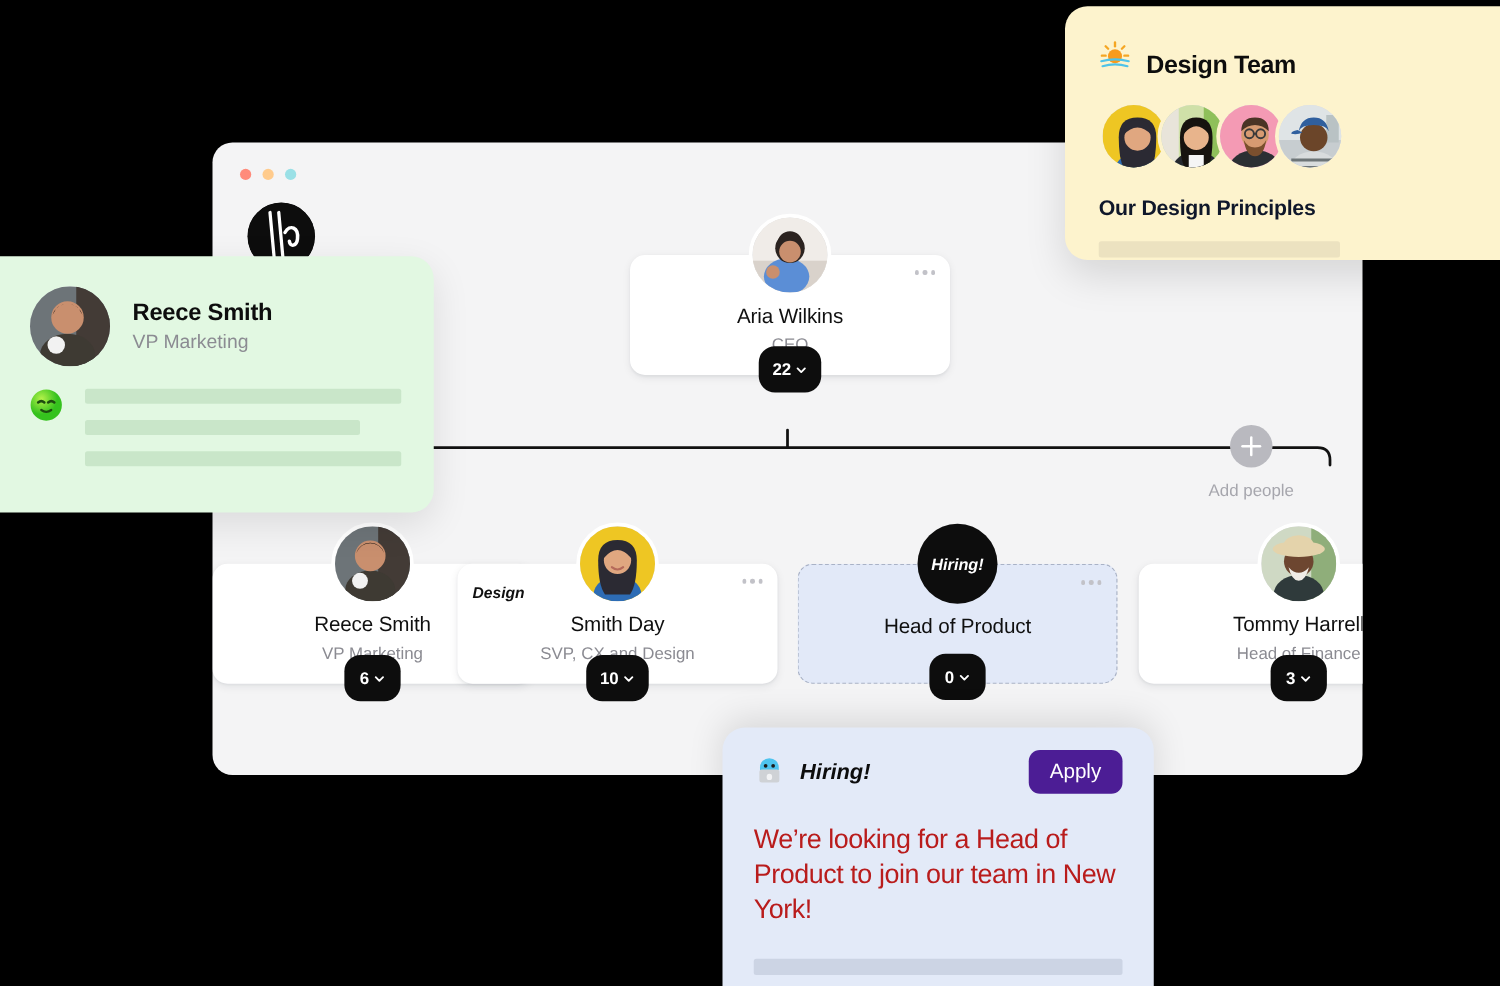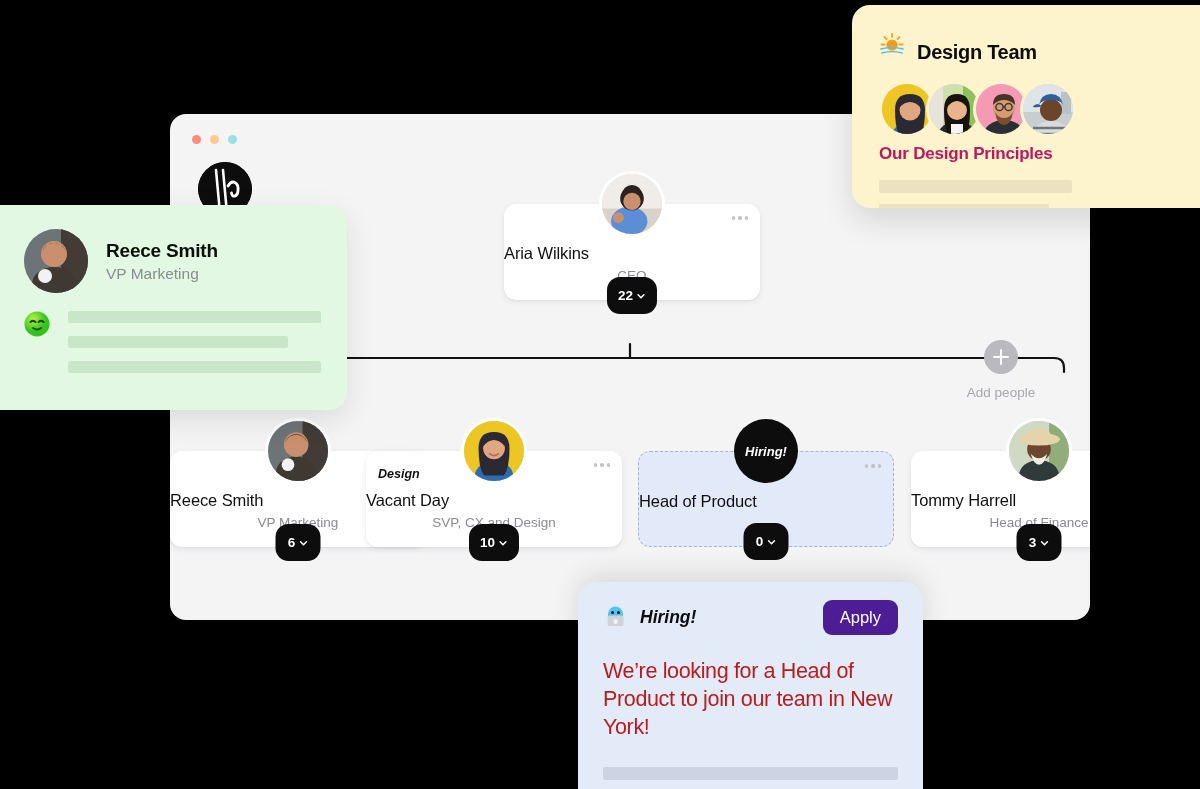--- a/index.html
+++ b/index.html
@@ -53,21 +53,21 @@
   .node .avatar {
     position: absolute; left: 50%; top: -33px; transform: translateX(-50%);
     width: 66px; height: 66px; border-radius: 50%;
     border: 3px solid #fff;
     overflow: hidden;
     background: #ddd;
   }
   .node .avatar svg, .av-img { display: block; width: 100%; height: 100%; }
   .node .name {
     position: absolute; left: 0; right: 0; top: 40px;
-    text-align: left;
+    text-align: center;
     font-size: 16.5px; color: #101010; letter-spacing: -.1px;
   }
   .node .title {
     position: absolute; left: 0; right: 0; top: 64px;
     text-align: center;
     font-size: 13.5px; color: #8b8b92;
   }
   .node .dots {
     position: absolute; right: 12px; top: 12px;
     display: flex; gap: 3px; align-items: center;
@@ -142,21 +142,21 @@
   }
   .card-yellow .hdr { display: flex; align-items: center; gap: 12px; }
   .card-yellow .hdr .emoji { width: 26px; height: 26px; flex: none; }
   .card-yellow .hdr .ttl { font-size: 20px; font-weight: 700; color: #0d0d0d; letter-spacing: -.3px; margin-top: 16px; }
   .card-yellow .avatars { margin-top: 17px; display: flex; }
   .card-yellow .avatars .av {
     width: 56px; height: 56px; border-radius: 50%;
     border: 3px solid #fdf3cd; overflow: hidden; margin-left: -9px; background: #ddd;
   }
   .card-yellow .avatars .av:first-child { margin-left: 0; }
-  .card-yellow .sub { margin-top: 7px; font-size: 17px; font-weight: 700; color: #be185d; letter-spacing: -.2px; }
+  .card-yellow .sub { margin-top: 20px; font-size: 17px; font-weight: 700; color: #0f172a; letter-spacing: -.2px; }
   .card-yellow .bars { margin-top: 16px; display: flex; flex-direction: column; gap: 11px; }
   .card-yellow .bar { height: 13px; border-radius: 2px; background: #ece2c0; }
 
   .card-blue {
     left: 578px; top: 582px; width: 345px; height: 207px;
     background: #e3eaf8;
     border-top-left-radius: 18px; border-top-right-radius: 18px;
     border-bottom-left-radius: 0; border-bottom-right-radius: 0;
     box-shadow: 0 -6px 28px rgba(0,0,0,.12);
     padding: 18px 25px 0 25px;
@@ -276,21 +276,21 @@
             <circle cx="33" cy="30" r="12" fill="#e0a780"></circle>
             <path d="M21 28 q0 -14 12 -14 t12 14 q-6 -7 -12 -7 t-12 7z" fill="#2b2a33"></path>
             <path d="M28 36 q5 4 10 0" stroke="#b56a5a" stroke-width="1.8" fill="none" stroke-linecap="round"></path>
           </svg>
         </div>
         <div class="dots">
             <i></i>
             <i></i>
             <i></i>
           </div>
-        <div class="name">Vacant Day</div>
+        <div class="name">Smith Day</div>
         <div class="title">SVP, CX and Design</div>
         <div class="count">
           <span>10</span>
           <svg class="chev" viewBox="0 0 12 12">
             <path d="M2.5 4.5 L6 8 L9.5 4.5" stroke="#fff" stroke-width="1.8" fill="none" stroke-linecap="round" stroke-linejoin="round"></path>
           </svg>
         </div>
       </div>
 
       <div class="node vacant" style="left:468px; top:337px;">

